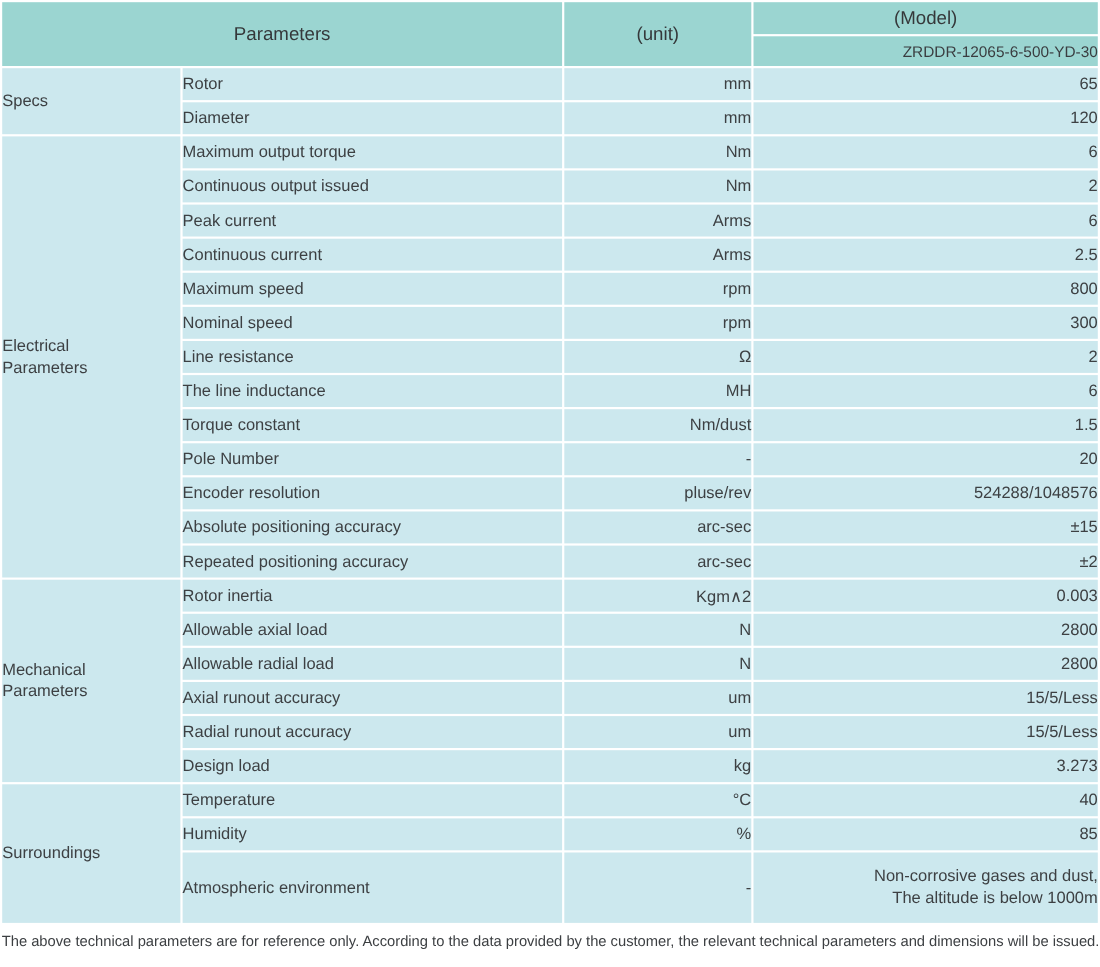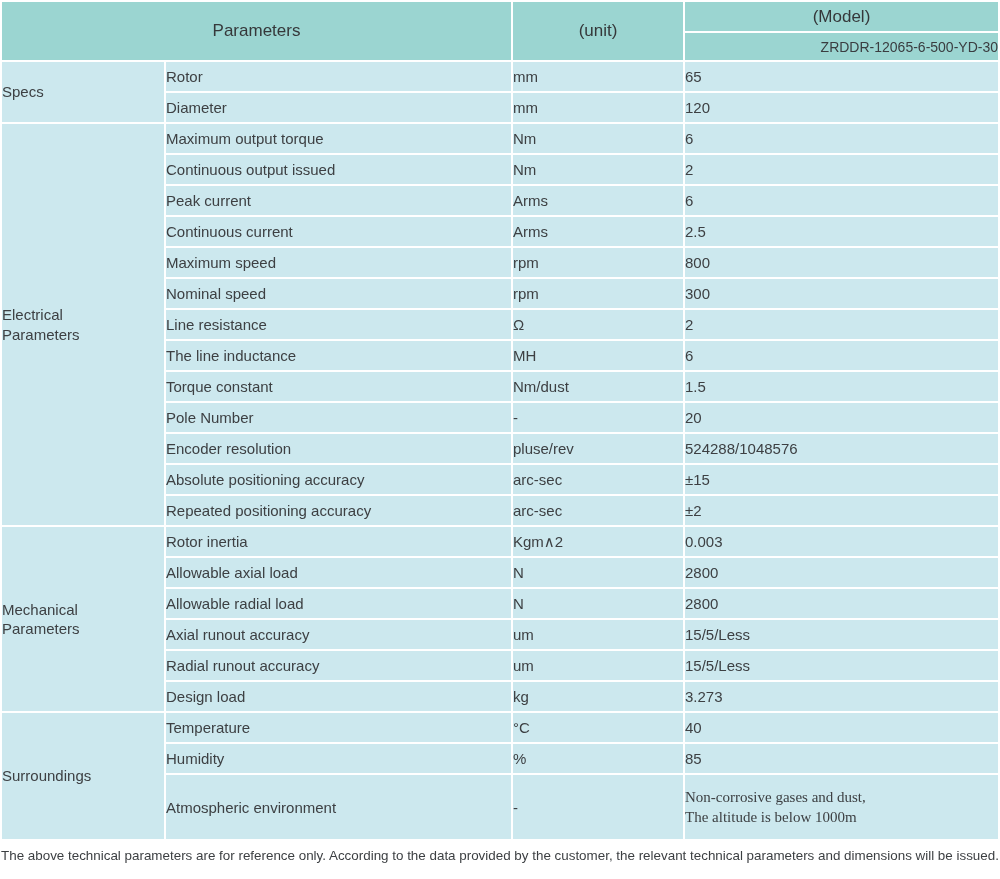--- a/index.html
+++ b/index.html
@@ -52,33 +52,33 @@
   td.group{
     text-align:left;
     white-space:pre-line;
     line-height:1.3;
   }
   td.pname{
     text-align:left;
     padding-left:28px;
   }
   td.unit, td.val{
-    text-align:left;
+    text-align:right;
   }
   tr.tall td{height:64px;}
   td.multiline{
     white-space:pre-line;
     line-height:1.35;
-    font-family:Liberation Serif, serif;
   }
   .footnote{
     margin:7px 0 0 1px;
     font-size:13.4px;
     color:#3c3f42;
     white-space:nowrap;
+    text-align:center;
   }
 </style>
 </head>
 <body>
 
 <table class="spec">
   <colgroup>
     <col style="width:162px">
       <col style="width:345px">
       <col style="width:170px">

